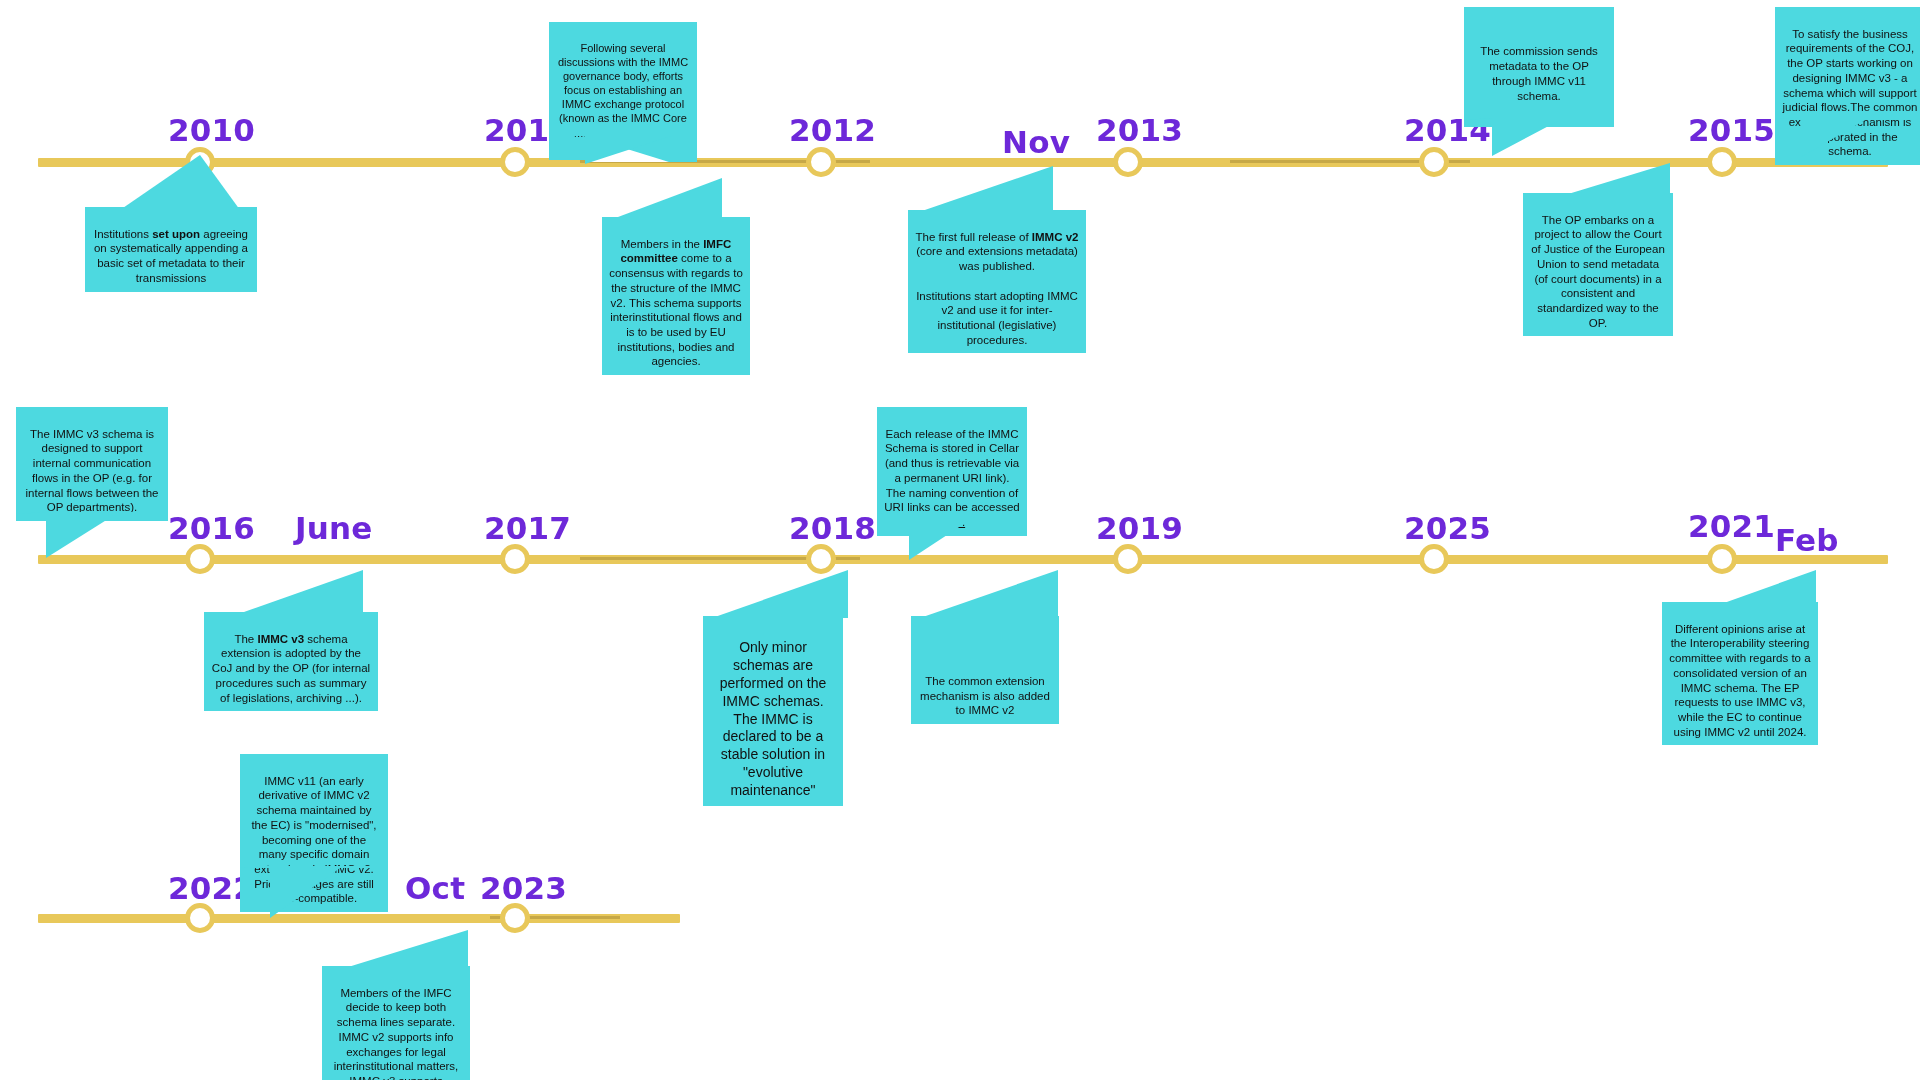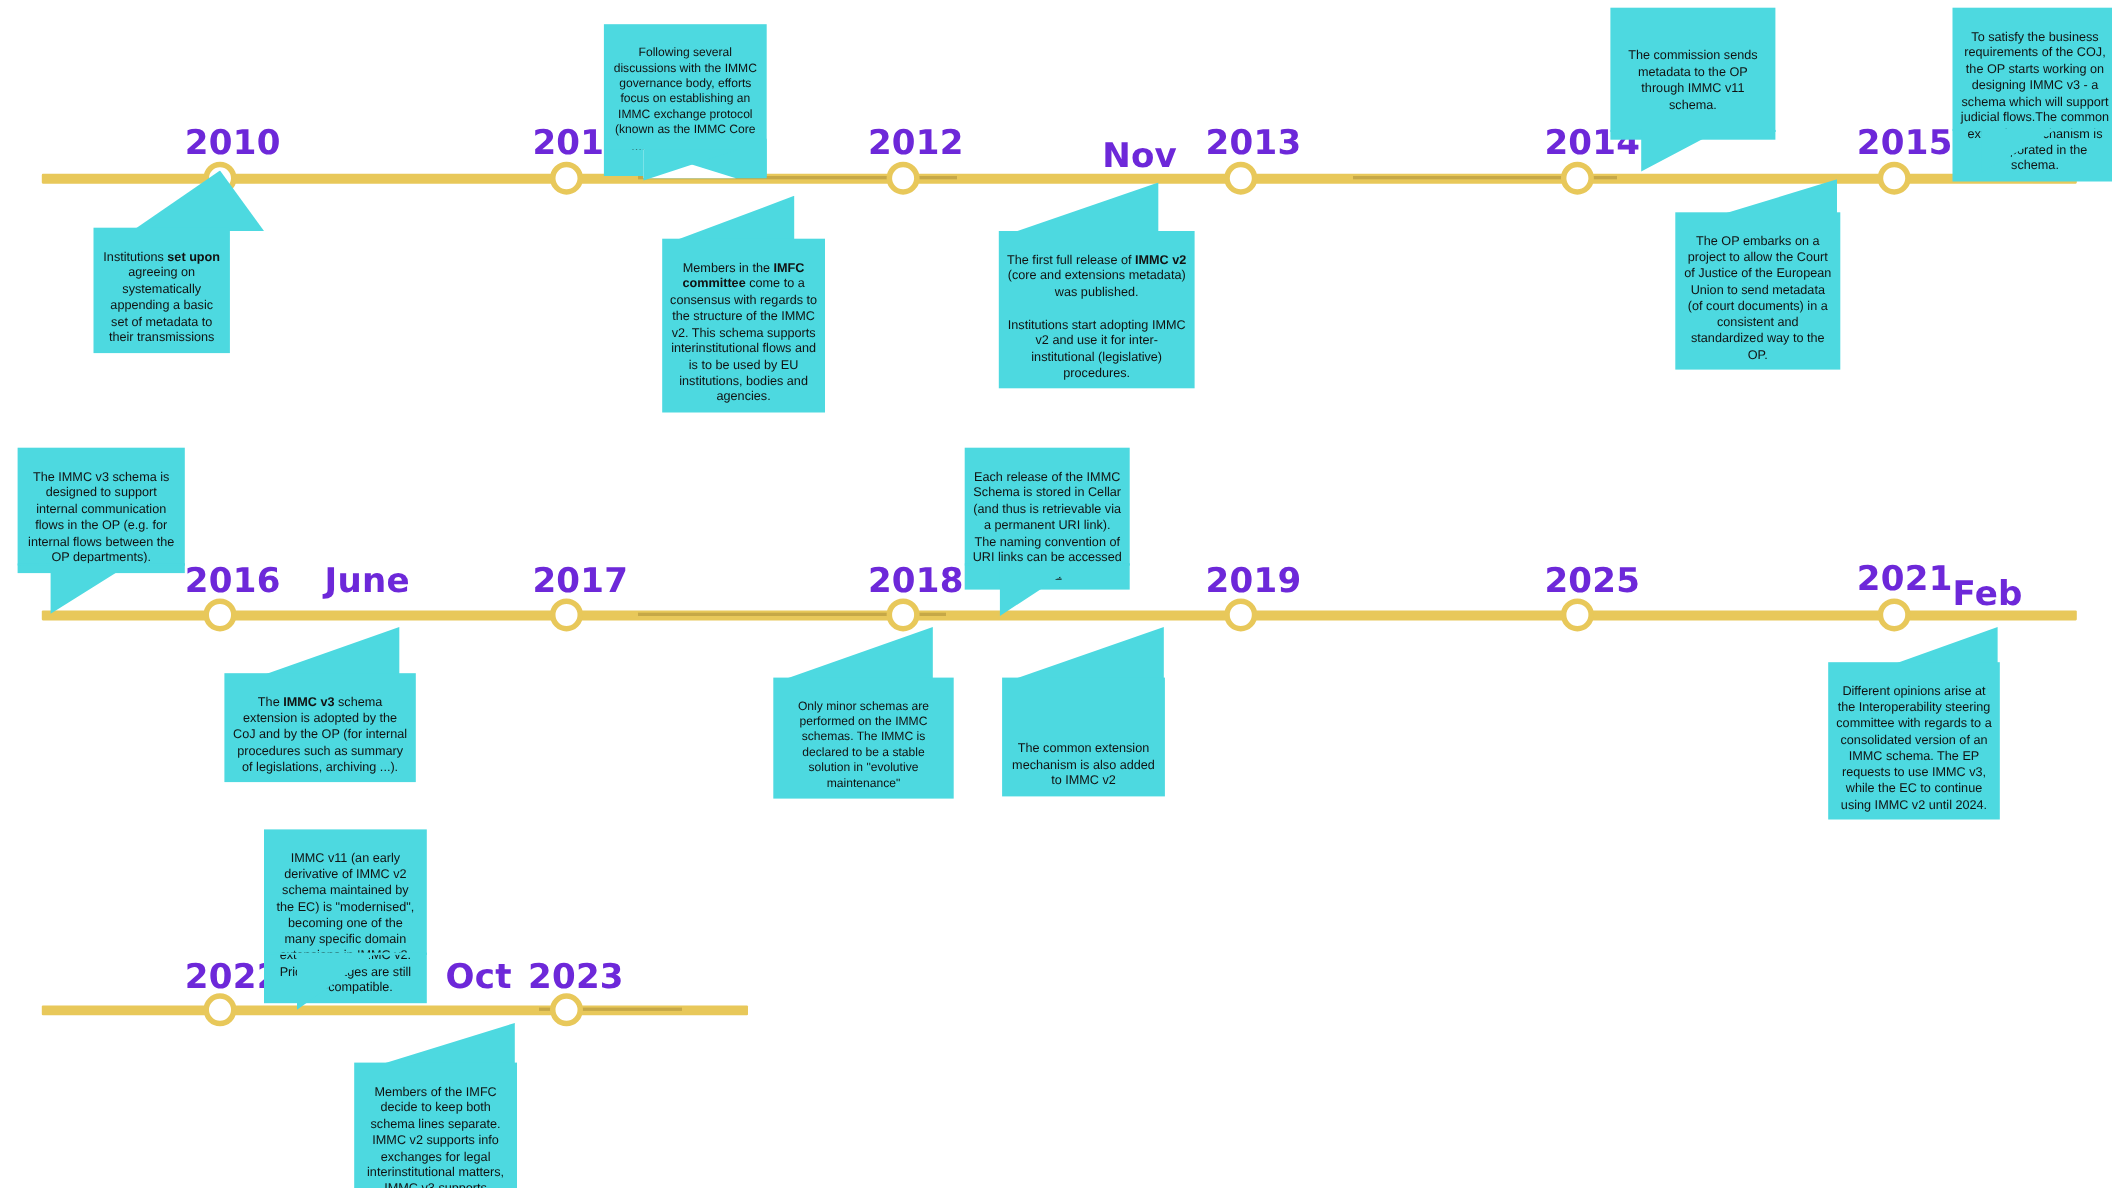--- a/index.html
+++ b/index.html
@@ -96,21 +96,21 @@
   <div class="yearlabel big f-dejavu" style="left:484px; top:112px;">2011</div>
   <div class="yearlabel big f-dejavu" style="left:789px; top:112px;">2012</div>
   <div class="yearlabel mon f-dejavu" style="left:1002px; top:124px;">Nov</div>
   <div class="yearlabel big f-dejavu" style="left:1096px; top:112px;">2013</div>
   <div class="yearlabel big f-dejavu" style="left:1404px; top:112px;">2014</div>
   <div class="yearlabel big f-dejavu" style="left:1688px; top:112px;">2015</div>
 
   <svg class="tail" style="left:85px; top:155px;" width="160" height="60">
     <polygon points="115,0 155,55 35,55" fill="#4dd9e0"></polygon>
   </svg>
-  <div class="callout f-arial" style="left:85px; top:207px; width:124px; font-size:11.5px;">
+  <div class="callout f-arial" style="left:85px; top:207px; width:172px; font-size:11.5px;">
     <div class="body">
       Institutions <b>set upon</b> agreeing on systematically appending a basic set of metadata  to their transmissions
     </div>
   </div>
 
   <div class="callout f-arial" style="left:549px; top:22px; width:148px; font-size:11px;">
     <div class="body">
       Following several discussions with the IMMC governance body, efforts focus on establishing an IMMC exchange protocol (known as the IMMC Core Metadata Exchange protocol).
     </div>
   </div>
@@ -214,21 +214,21 @@
     </div>
   </div>
   <svg class="tail" style="left:877px; top:512px;" width="190" height="50">
     <polygon points="0,0 150,0 150,2 0,2" fill="#4dd9e0"></polygon>
     <polygon points="32,0 32,48 102,2 150,2 150,0 0,0 0,2" fill="#4dd9e0"></polygon>
   </svg>
 
   <svg class="tail" style="left:700px; top:570px;" width="160" height="50">
     <polygon points="148,0 148,48 12,48" fill="#4dd9e0"></polygon>
   </svg>
-  <div class="callout f-arial" style="left:703px; top:616px; width:164px; font-size:11px;">
+  <div class="callout f-arial" style="left:703px; top:616px; width:140px; font-size:14px;">
     <div class="body">
       Only minor schemas are performed on the IMMC schemas. The IMMC is declared to be a stable solution in "evolutive maintenance"
     </div>
   </div>
 
   <svg class="tail" style="left:908px; top:570px;" width="165" height="50">
     <polygon points="150,0 150,48 12,48" fill="#4dd9e0"></polygon>
   </svg>
   <div class="callout f-arial" style="left:911px; top:616px; width:148px; font-size:11.5px; min-height:108px; display:flex; align-items:flex-end;">
     <div class="body">

